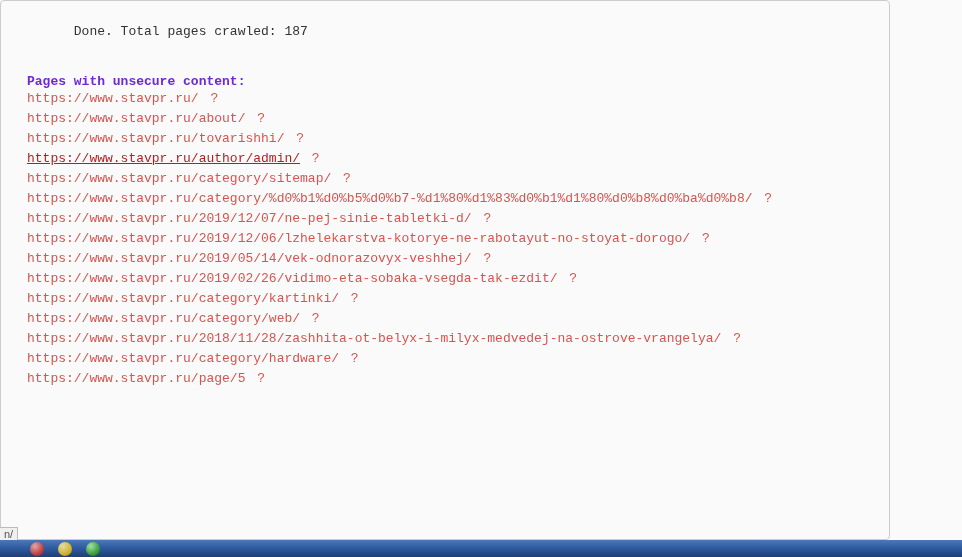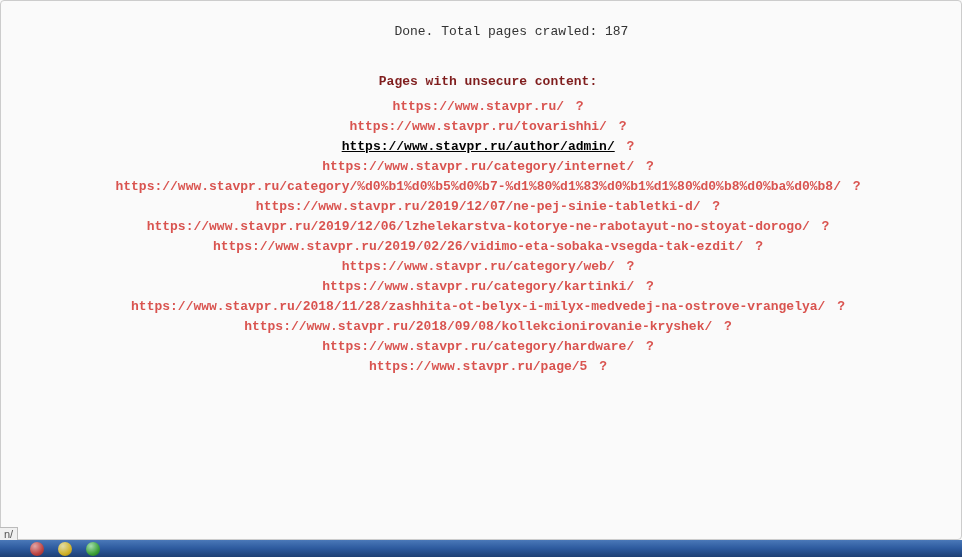--- a/index.html
+++ b/index.html
@@ -7,61 +7,59 @@
     padding: 0;
     width: 962px;
     height: 557px;
     overflow: hidden;
     font-family: "Courier New", Courier, monospace;
     font-size: 13px;
     background: #fafafa;
   }
   .panel {
     box-sizing: border-box;
-    width: 962px;
+    width: 890px;
     height: 540px;
     border: 1px solid #ccc;
     border-radius: 4px;
     background: #fafafa;
     padding: 8px 12px 20px 26px;
     position: relative;
     overflow: hidden;
-    text-align: center;
   }
   .status-line {
     color: #333;
     margin: 0 0 20px 0;
     white-space: pre;
   }
   .section-header {
-    color: #7f1d1d;
+    color: #6d28d9;
     font-weight: bold;
     margin: 0;
     white-space: pre;
   }
   .link-row {
     margin: 0;
     line-height: 20px;
     white-space: nowrap;
   }
   .link-row a {
     color: #d9534f;
     text-decoration: none;
   }
   .link-row a.visited {
     text-decoration: underline;
-    color: #000000;
+    color: #b91c1c;
   }
   .qmark {
     color: #d9534f;
     margin-left: 4px;
   }
   #link-list {
-    margin: 8px;
-    font-weight: bold;
+    margin: 0;
   }
   .bottom-corner {
     position: absolute;
     left: 0;
     bottom: 0;
     font-size: 11px;
     color: #555;
     background: #f0f0f0;
     border-top: 1px solid #bbb;
     border-right: 1px solid #bbb;
@@ -112,31 +110,32 @@
   <div class="panel">
 
     <div class="status-line">
       <span>Done. Total pages crawled: </span><span>187</span>
     </div>
 
     <div class="section-header">Pages with unsecure content:</div>
 
     <div id="link-list">
         <div class="link-row"><a href="#">https://www.stavpr.ru/</a><span class="qmark"> ?</span></div>
+        <div class="link-row"><a href="#">https://www.stavpr.ru/about/</a><span class="qmark"> ?</span></div>
         <div class="link-row"><a href="#">https://www.stavpr.ru/tovarishhi/</a><span class="qmark"> ?</span></div>
         <div class="link-row"><a href="#" class="visited">https://www.stavpr.ru/author/admin/</a><span class="qmark"> ?</span></div>
-        <div class="link-row"><a href="#">https://www.stavpr.ru/category/internet/</a><span class="qmark"> ?</span></div>
+        <div class="link-row"><a href="#">https://www.stavpr.ru/category/sitemap/</a><span class="qmark"> ?</span></div>
         <div class="link-row"><a href="#">https://www.stavpr.ru/category/%d0%b1%d0%b5%d0%b7-%d1%80%d1%83%d0%b1%d1%80%d0%b8%d0%ba%d0%b8/</a><span class="qmark"> ?</span></div>
         <div class="link-row"><a href="#">https://www.stavpr.ru/2019/12/07/ne-pej-sinie-tabletki-d/</a><span class="qmark"> ?</span></div>
         <div class="link-row"><a href="#">https://www.stavpr.ru/2019/12/06/lzhelekarstva-kotorye-ne-rabotayut-no-stoyat-dorogo/</a><span class="qmark"> ?</span></div>
+        <div class="link-row"><a href="#">https://www.stavpr.ru/2019/05/14/vek-odnorazovyx-veshhej/</a><span class="qmark"> ?</span></div>
         <div class="link-row"><a href="#">https://www.stavpr.ru/2019/02/26/vidimo-eta-sobaka-vsegda-tak-ezdit/</a><span class="qmark"> ?</span></div>
+        <div class="link-row"><a href="#">https://www.stavpr.ru/category/kartinki/</a><span class="qmark"> ?</span></div>
         <div class="link-row"><a href="#">https://www.stavpr.ru/category/web/</a><span class="qmark"> ?</span></div>
-        <div class="link-row"><a href="#">https://www.stavpr.ru/category/kartinki/</a><span class="qmark"> ?</span></div>
         <div class="link-row"><a href="#">https://www.stavpr.ru/2018/11/28/zashhita-ot-belyx-i-milyx-medvedej-na-ostrove-vrangelya/</a><span class="qmark"> ?</span></div>
-        <div class="link-row"><a href="#">https://www.stavpr.ru/2018/09/08/kollekcionirovanie-kryshek/</a><span class="qmark"> ?</span></div>
         <div class="link-row"><a href="#">https://www.stavpr.ru/category/hardware/</a><span class="qmark"> ?</span></div>
         <div class="link-row"><a href="#">https://www.stavpr.ru/page/5</a><span class="qmark"> ?</span></div>
       </div>
 
   </div>
 
   <div class="bottom-corner">n/</div>
 </div>
 
 </body></html>

